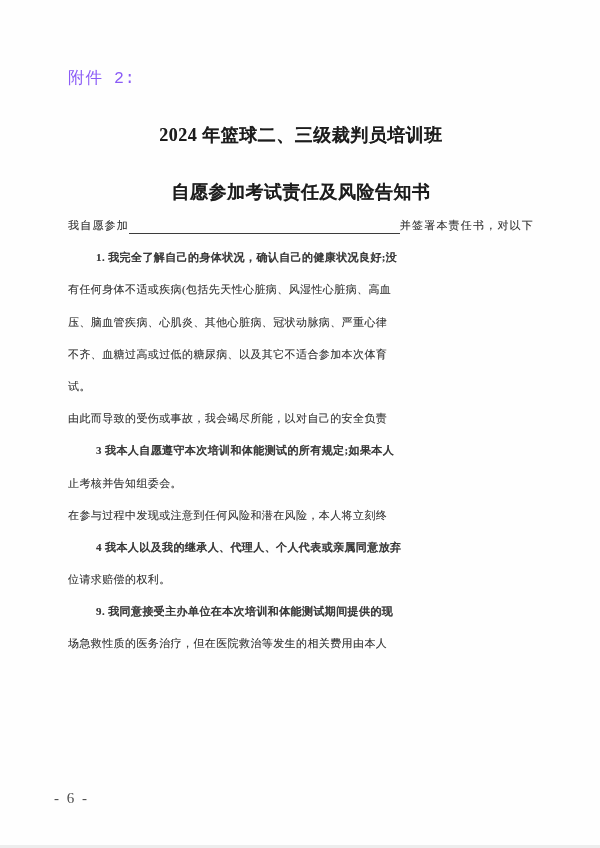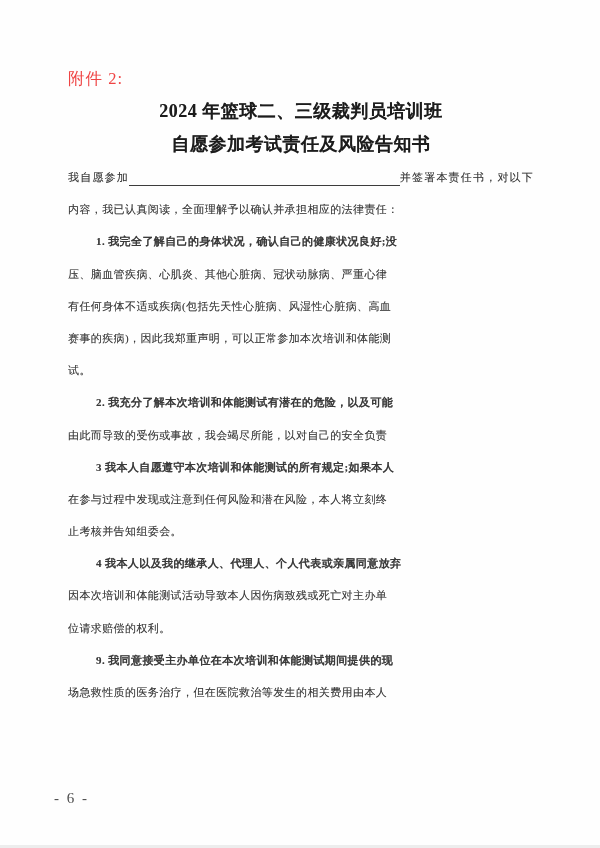--- a/index.html
+++ b/index.html
@@ -20,32 +20,34 @@
     position: absolute;
     left: 68px;
     top: 62px;
     width: 466px;
   }
   .attachment {
     height: 33px;
     line-height: 33px;
     font-size: 16.5px;
     letter-spacing: 1px;
-    color: #ef4444;
+    color: #8b5cf6;
+    font-family: Liberation Mono, monospace;
   }
   .title {
     height: 33px;
     line-height: 33px;
     text-align: center;
     font-weight: bold;
     font-size: 18px;
     letter-spacing: 0.5px;
     color: #1c1c1c;
     white-space: nowrap;
     text-shadow: 0 0 0.4px rgba(20,20,20,0.55);
+    margin-top: 24px;
   }
   .line {
     height: 32.2px;
     line-height: 32.2px;
     font-size: 11px;
     letter-spacing: 0.4px;
     white-space: nowrap;
     color: #3a3a3a;
     text-shadow: 0 0 0.3px rgba(55,55,55,0.45);
   }
@@ -96,33 +98,30 @@
 
     <div class="title">自愿参加考试责任及风险告知书</div>
 
     <div id="doc-body">
       <div class="line intro-line">
         <span>我自愿参加</span>
         <span class="blank"></span>
         <span>并签署本责任书，对以下</span>
       </div>
 
-    <div class="line">内容，我已认真阅读，全面理解予以确认并承担相应的法律责任：</div>
         <div class="line indent">1. 我完全了解自己的身体状况，确认自己的健康状况良好;没</div>
+        <div class="line">有任何身体不适或疾病(包括先天性心脏病、风湿性心脏病、高血</div>
         <div class="line">压、脑血管疾病、心肌炎、其他心脏病、冠状动脉病、严重心律</div>
-        <div class="line">有任何身体不适或疾病(包括先天性心脏病、风湿性心脏病、高血</div>
-        <div class="line">赛事的疾病)，因此我郑重声明，可以正常参加本次培训和体能测</div>
+        <div class="line">不齐、血糖过高或过低的糖尿病、以及其它不适合参加本次体育</div>
         <div class="line">试。</div>
-        <div class="line indent">2. 我充分了解本次培训和体能测试有潜在的危险，以及可能</div>
         <div class="line">由此而导致的受伤或事故，我会竭尽所能，以对自己的安全负责</div>
         <div class="line indent">3 我本人自愿遵守本次培训和体能测试的所有规定;如果本人</div>
+        <div class="line">止考核并告知组委会。</div>
         <div class="line">在参与过程中发现或注意到任何风险和潜在风险，本人将立刻终</div>
-        <div class="line">止考核并告知组委会。</div>
         <div class="line indent">4 我本人以及我的继承人、代理人、个人代表或亲属同意放弃</div>
-        <div class="line">因本次培训和体能测试活动导致本人因伤病致残或死亡对主办单</div>
         <div class="line">位请求赔偿的权利。</div>
         <div class="line indent">9. 我同意接受主办单位在本次培训和体能测试期间提供的现</div>
         <div class="line">场急救性质的医务治疗，但在医院救治等发生的相关费用由本人</div>
       </div>
 
   </div>
 
   <div class="footer">
     <span>- 6 -</span>
   </div>

